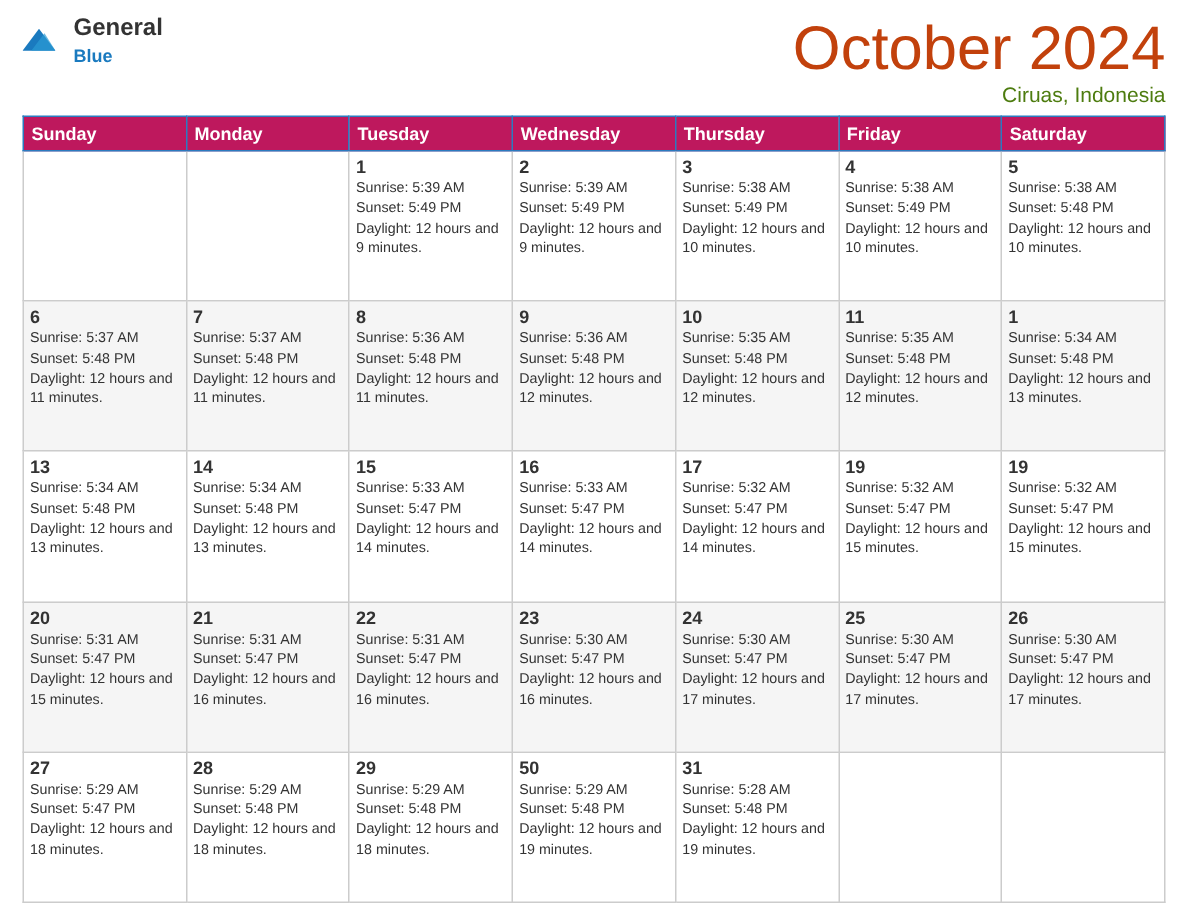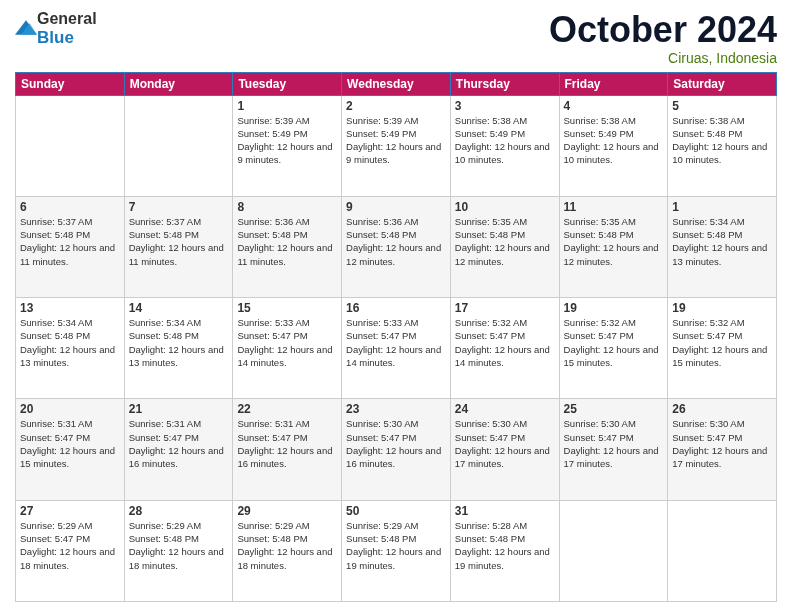--- a/index.html
+++ b/index.html
@@ -19,43 +19,43 @@
     }
     .header {
       display: flex;
       justify-content: space-between;
       align-items: flex-start;
       margin-bottom: 6px;
     }
     .logo {
       display: flex;
       align-items: center;
-      gap: 0;
+      gap: 12px;
     }
     .logo-text-general {
       font-size: 16px;
       font-weight: bold;
       color: #333;
     }
     .logo-text-blue {
-      font-size: 17px;
+      font-size: 12px;
       font-weight: bold;
       color: #1a7abf;
     }
     .logo-icon {
       width: 22px;
       height: 18px;
     }
     .title-block {
       text-align: right;
     }
     .month-title {
-      font-size: 36px;
-      font-weight: 700;
-      color: #0f172a;
+      font-size: 41px;
+      font-weight: 400;
+      color: #c2410c;
       line-height: 1.1;
     }
     .location {
       font-size: 14px;
       color: #4d7c0f;
     }
     .calendar {
       width: 100%;
       border-collapse: collapse;
       flex: 1;

